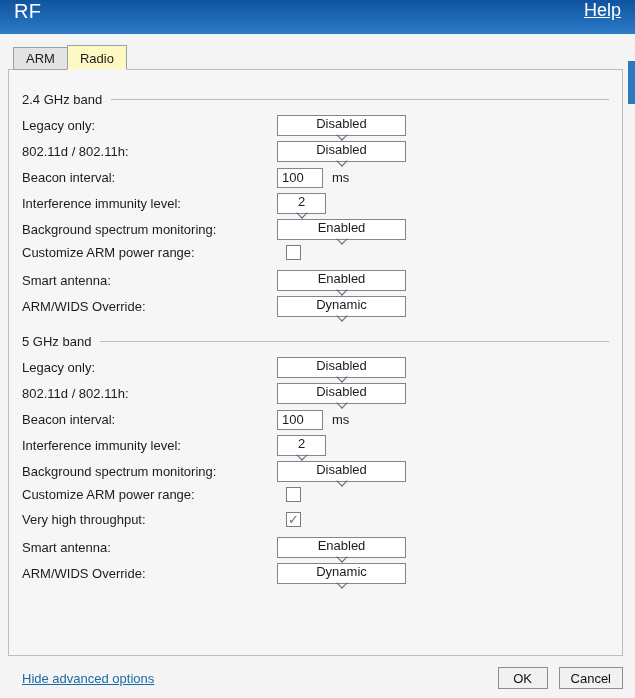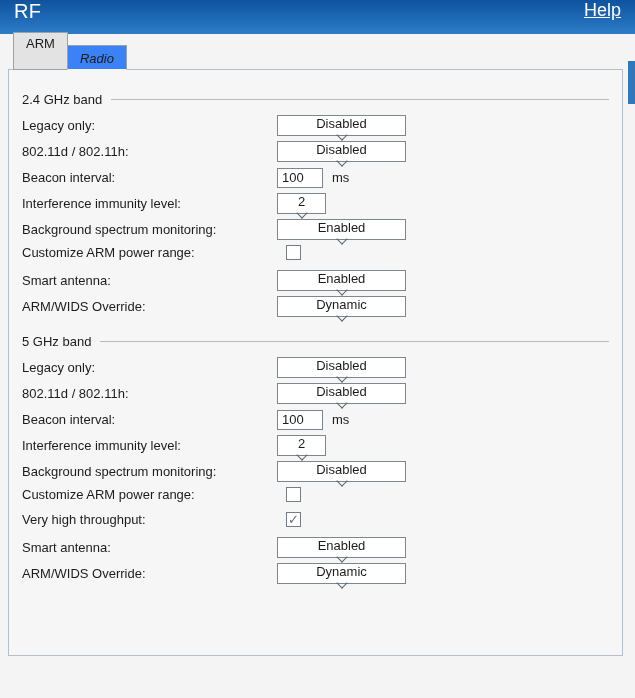--- a/index.html
+++ b/index.html
@@ -27,29 +27,28 @@
   .tabbar {
     display:flex; align-items:flex-end;
     padding-left:13px; height:25px; margin-top:10px;
     position:relative; z-index:2;
   }
   .tab {
     font-size:13px; color:#1c1c1c;
     background:#e3e3e3;
     border:1px solid #98a2ab;
     padding:3px 12px 4px;
-    height:38px; margin-bottom:-1px;
+    height:23px; margin-bottom:-1px;
     cursor:pointer;
   }
   .tab.active {
-    background:#3b82f6;
+    background:#fef9c3;
     border-bottom:1px solid #f7f7f7;
     height:25px; padding-top:5px;
     margin-left:-1px;
-    font-style:italic;
   }
 
   
   .panel {
     margin:0 12px 0 8px;
     width:615px; height:587px;
     border:1px solid #b4bfcb;
     background:#f6f6f6;
     position:relative; z-index:1;
     padding:22px 13px 0 13px;
@@ -259,16 +258,23 @@
             <span class="row-label">ARM/WIDS Override:</span>
             <div class="select wide">
               <span class="select-value">Dynamic</span>
               <span class="chev"></span>
             </div>
           </div>
         </section>
       </div>
   </div>
 
+  <div class="footer">
+    <a class="adv-link">Hide advanced options</a>
+    <div class="buttons">
+      <button class="btn">OK</button>
+      <button class="btn">Cancel</button>
+    </div>
+  </div>
 
   <div class="scroll-thumb"></div>
 
 </div>
 
 </body></html>

